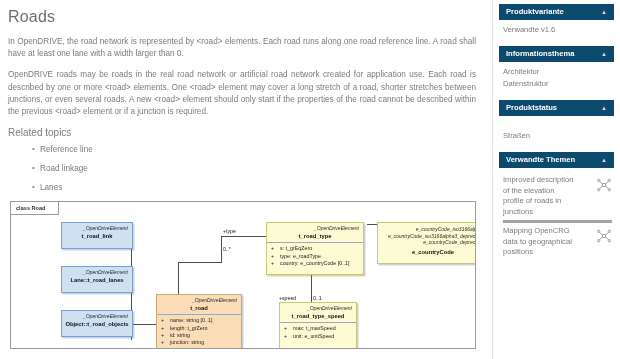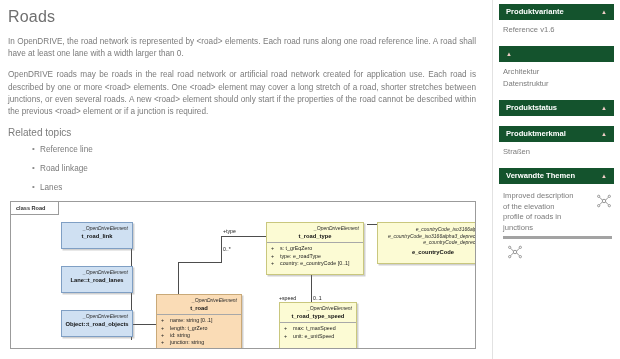--- a/index.html
+++ b/index.html
@@ -175,21 +175,21 @@
     position: absolute;
     right: 0; top: 0;
     width: 128px; height: 359px;
     background: #ffffff;
     border-left: 1px solid #e2e2e2;
     padding: 4px 6px 0 6px;
     overflow: hidden;
   }
   .panel { margin-bottom: 10px; }
   .panel-head {
-    background: #14532d;
+    background: #0c4a6e;
     color: #ffffff;
     font-size: 7.6px;
     font-weight: bold;
     height: 16px;
     line-height: 16px;
     padding: 0 7px;
     display: flex;
     align-items: center;
     justify-content: space-between;
   }
@@ -335,46 +335,43 @@
   </div>
 
   <div id="sidebar">
 
     <div class="panel">
       <div class="panel-head">
         <span>Produktvariante</span>
         <span class="caret">▲</span>
       </div>
       <div class="panel-body">
-        <div class="panel-item">Reference v1.6</div>
+        <div class="panel-item">Verwandte v1.6</div>
       </div>
     </div>
 
     <div class="panel">
       <div class="panel-head">
+        <span>Informationsthema</span>
         <span class="caret">▲</span>
       </div>
       <div class="panel-body">
         <div class="panel-item">Architektur</div>
         <div class="panel-item">Datenstruktur</div>
       </div>
     </div>
 
     <div class="panel">
       <div class="panel-head">
         <span>Produktstatus</span>
         <span class="caret">▲</span>
       </div>
     </div>
 
     <div class="panel">
-      <div class="panel-head">
-        <span>Produktmerkmal</span>
-        <span class="caret">▲</span>
-      </div>
       <div class="panel-body">
         <div class="panel-item">Straßen</div>
       </div>
     </div>
 
     <div class="panel">
       <div class="panel-head">
         <span>Verwandte Themen</span>
         <span class="caret">▲</span>
       </div>
@@ -391,20 +388,21 @@
               <circle cx="20" cy="19" r="1.7"></circle>
               <line x1="9.6" y1="10.6" x2="5.3" y2="6.3"></line>
               <line x1="14.4" y1="10.6" x2="18.7" y2="6.3"></line>
               <line x1="9.6" y1="13.4" x2="5.3" y2="17.7"></line>
               <line x1="14.4" y1="13.4" x2="18.7" y2="17.7"></line>
             </svg>
           </span>
         </div>
 
         <div class="rel-item">
+          <span class="rel-text">Mapping OpenCRG data to geographical positions</span>
           <span class="rel-icon">
             <svg width="16" height="16" viewBox="0 0 24 24" fill="none" stroke="#6a6a6a" stroke-width="1.4">
               <circle cx="12" cy="12" r="2.6"></circle>
               <circle cx="4" cy="5" r="1.7"></circle>
               <circle cx="20" cy="5" r="1.7"></circle>
               <circle cx="4" cy="19" r="1.7"></circle>
               <circle cx="20" cy="19" r="1.7"></circle>
               <line x1="9.6" y1="10.6" x2="5.3" y2="6.3"></line>
               <line x1="14.4" y1="10.6" x2="18.7" y2="6.3"></line>
               <line x1="9.6" y1="13.4" x2="5.3" y2="17.7"></line>

